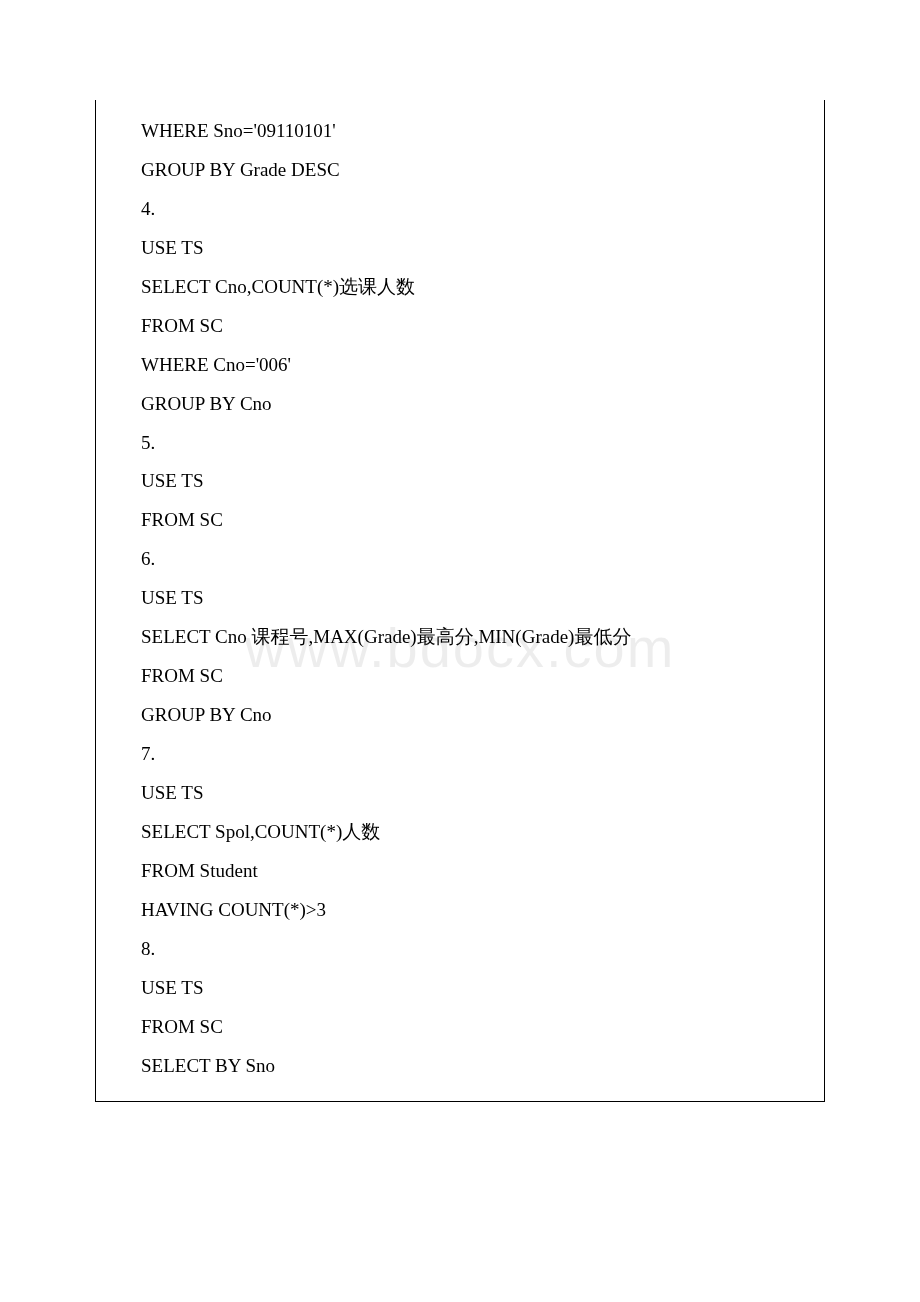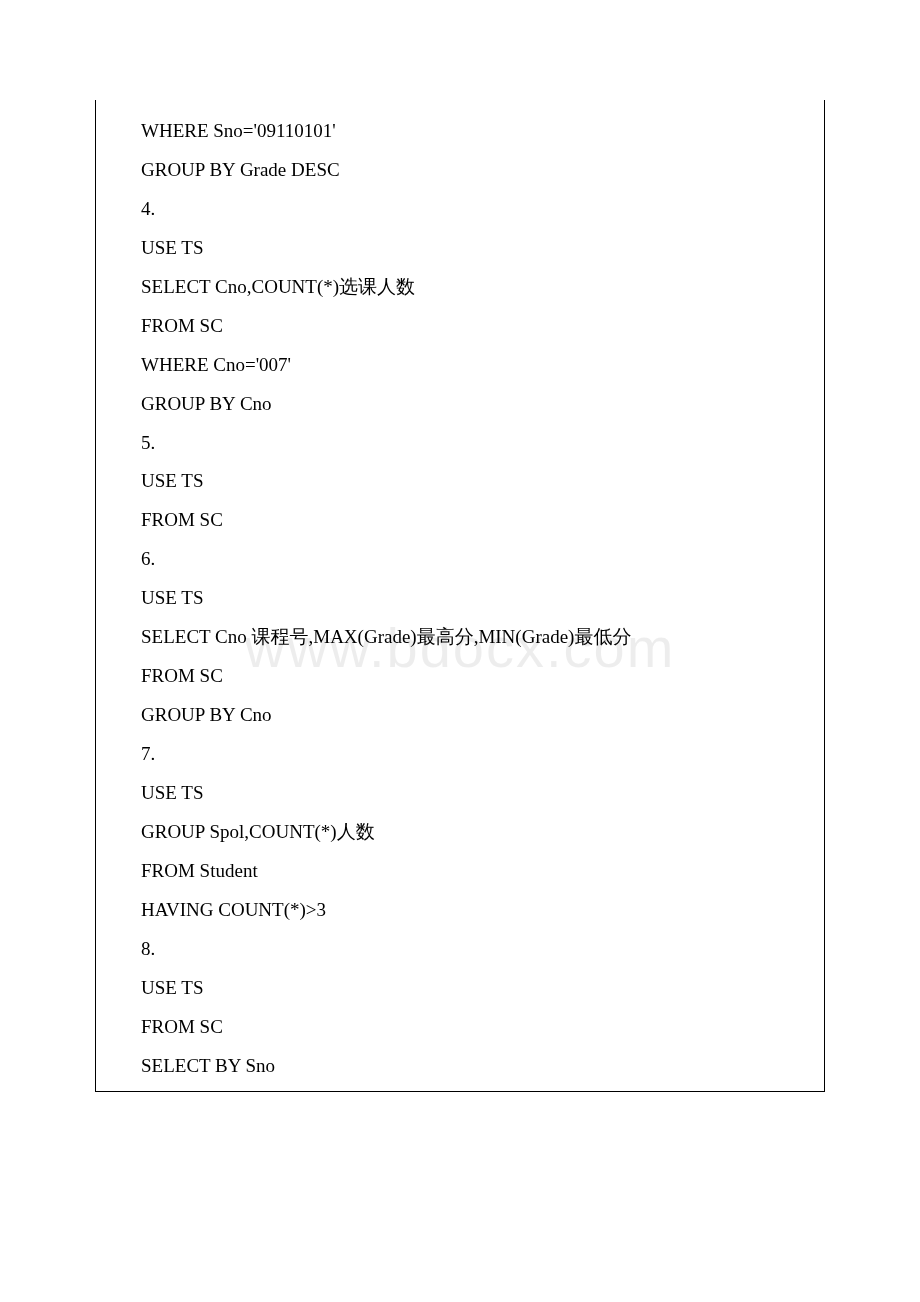--- a/index.html
+++ b/index.html
@@ -14,21 +14,21 @@
     font-family: "Times New Roman", "SimSun", serif;
     position: relative;
   }
   .page {
     padding: 100px 95px 60px 95px;
     position: relative;
   }
   .content-box {
     border: 1px solid #000;
     border-top: none;
-    padding: 12px 0 6px 0;
+    padding: 12px 0 16px 0;
   }
   .line {
     font-size: 19px;
     line-height: 2.05;
     padding-left: 45px;
     color: #000;
     white-space: pre-wrap;
   }
   .line-outdent {
     padding-left: 8px;
@@ -58,33 +58,33 @@
 <div class="page">
   <div class="watermark">www.bdocx.com</div>
   <div class="content-wrapper">
     <div class="content-box" id="lines-container">
     <div class="line">WHERE Sno='09110101'</div>
         <div class="line">GROUP BY Grade DESC</div>
         <div class="line">4.</div>
         <div class="line">USE TS</div>
         <div class="line">SELECT Cno,COUNT(*)选课人数</div>
         <div class="line">FROM SC</div>
-        <div class="line">WHERE Cno='007'</div>
+        <div class="line">WHERE Cno='006'</div>
         <div class="line">GROUP BY Cno</div>
         <div class="line">5.</div>
         <div class="line">USE TS</div>
         <div class="line">FROM SC</div>
         <div class="line">6.</div>
         <div class="line">USE TS</div>
         <div class="line">SELECT Cno 课程号,MAX(Grade)最高分,MIN(Grade)最低分</div>
         <div class="line">FROM SC</div>
         <div class="line">GROUP BY Cno</div>
         <div class="line">7.</div>
         <div class="line">USE TS</div>
-        <div class="line">GROUP Spol,COUNT(*)人数</div>
+        <div class="line">SELECT Spol,COUNT(*)人数</div>
         <div class="line">FROM Student</div>
         <div class="line">HAVING COUNT(*)&gt;3</div>
         <div class="line">8.</div>
         <div class="line">USE TS</div>
         <div class="line">FROM SC</div>
         <div class="line">SELECT BY Sno</div>
       </div>
   </div>
 </div>
 

